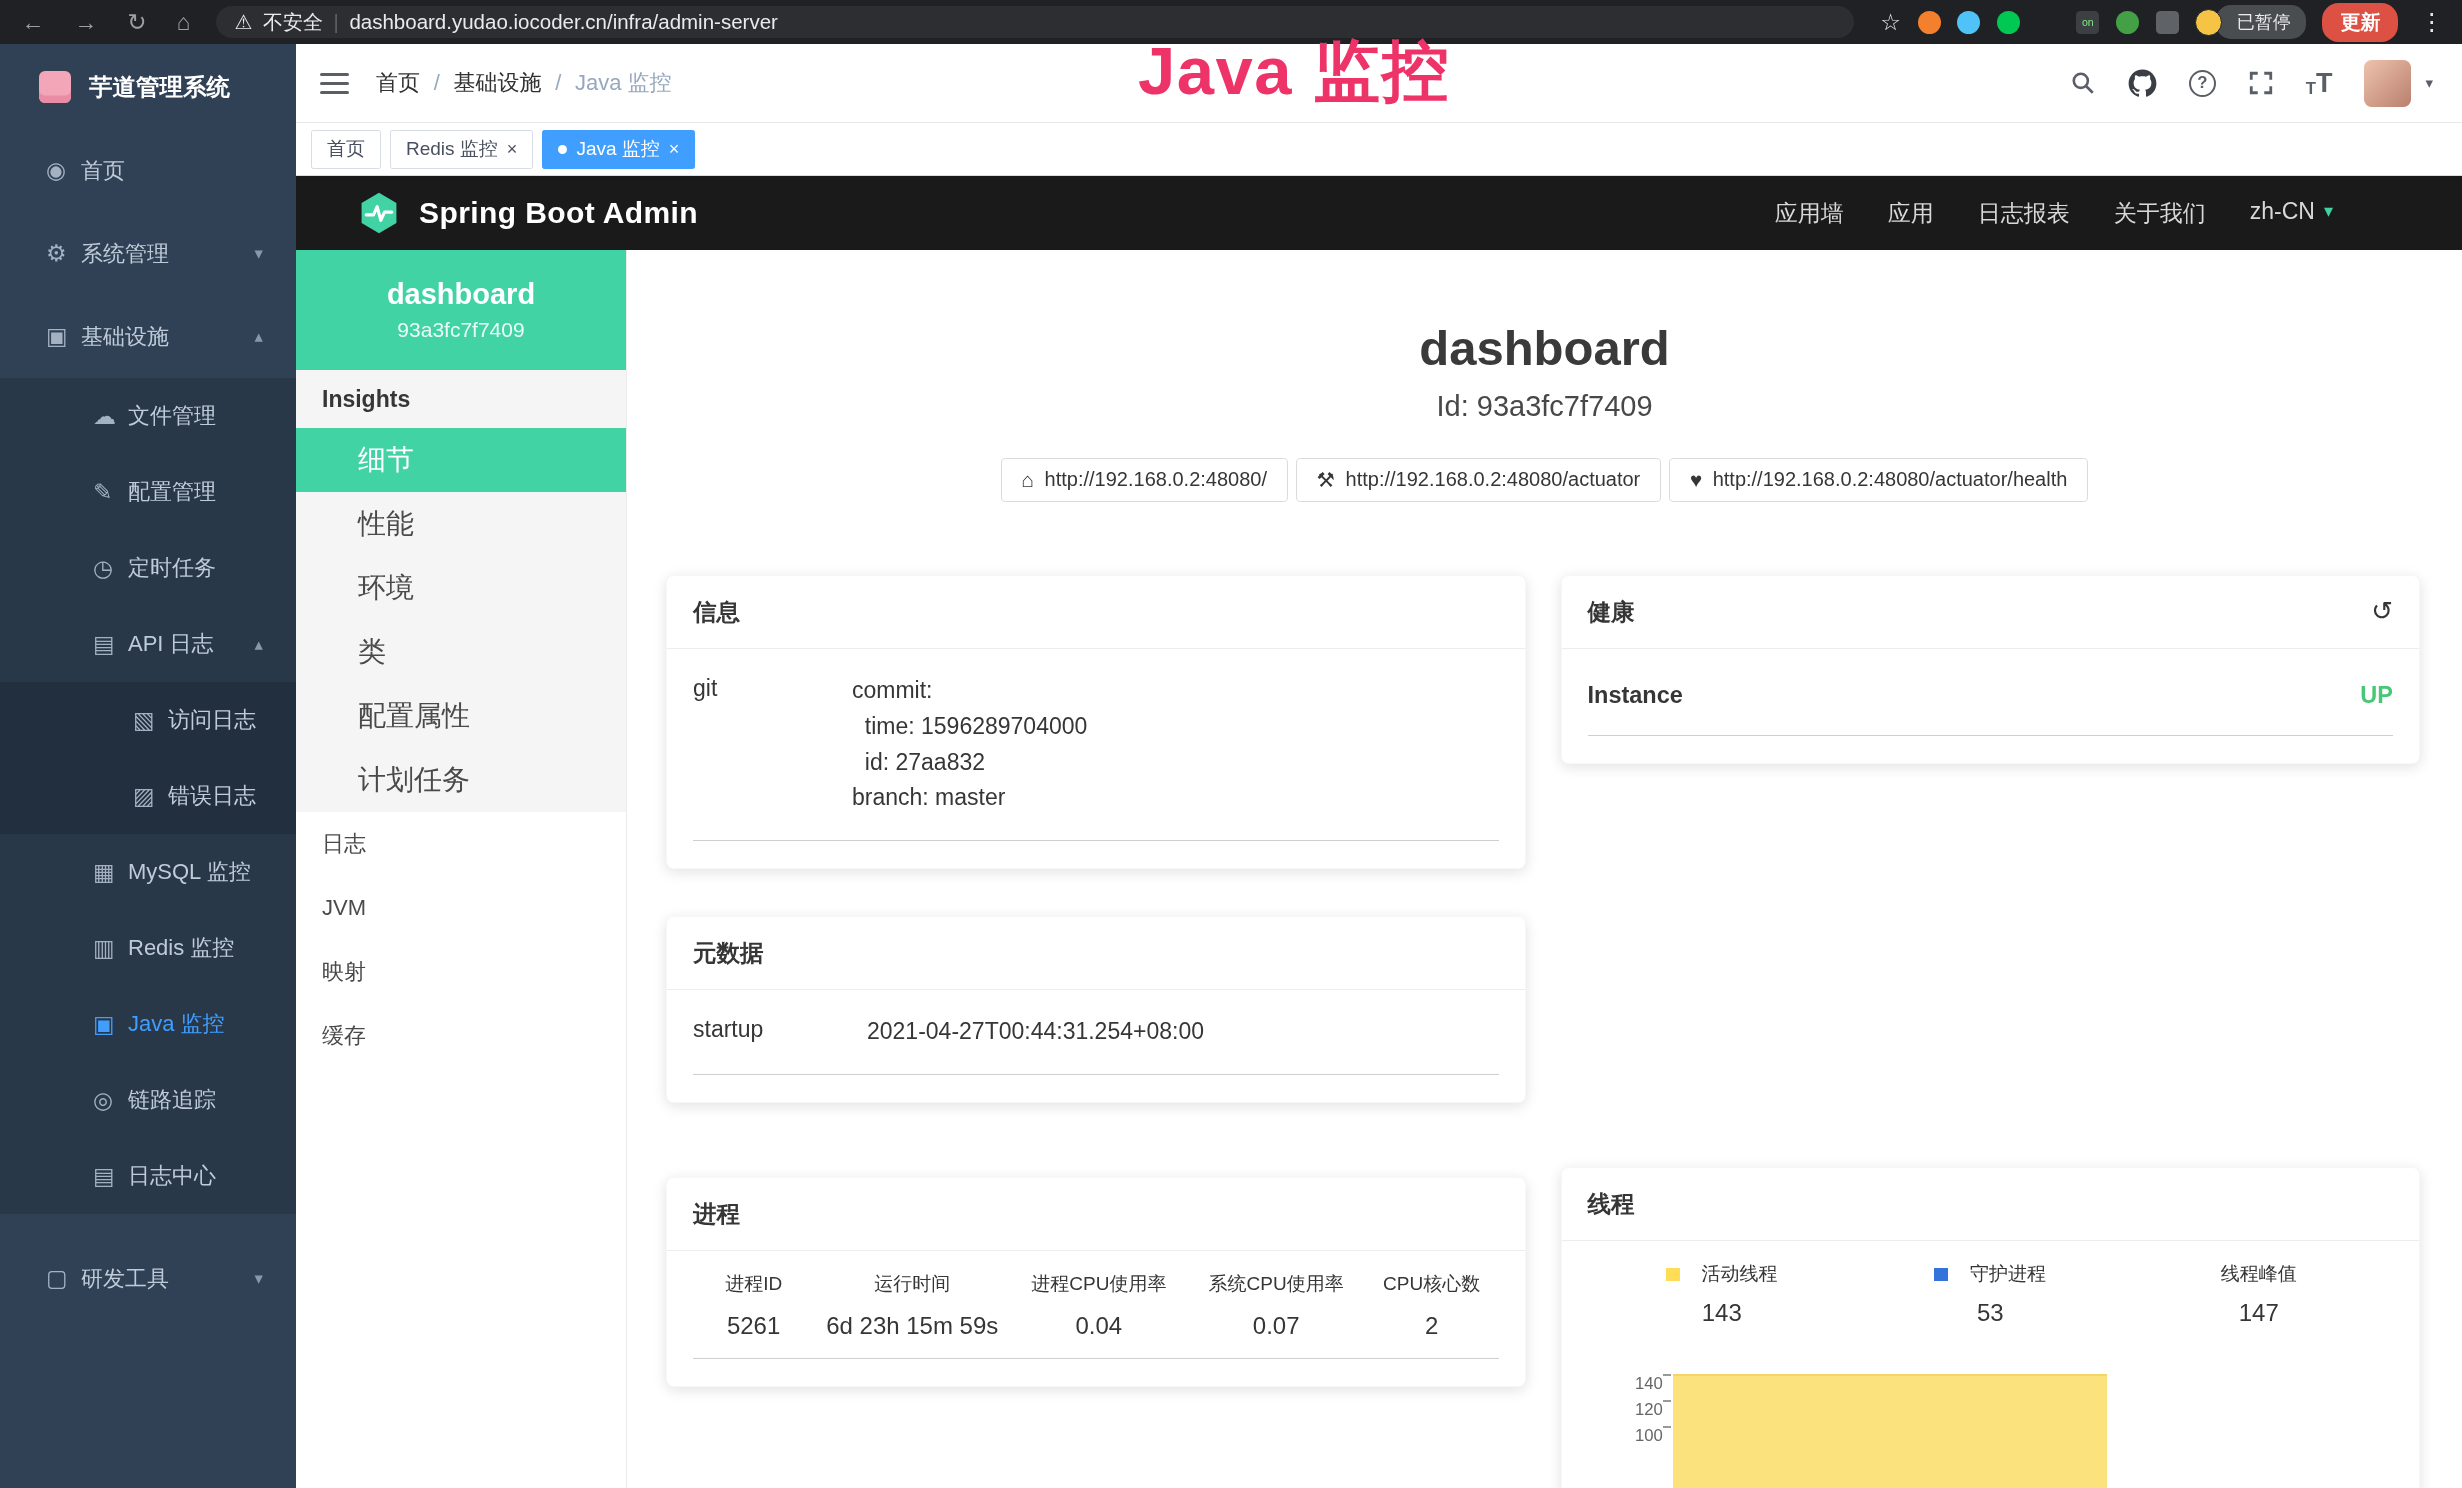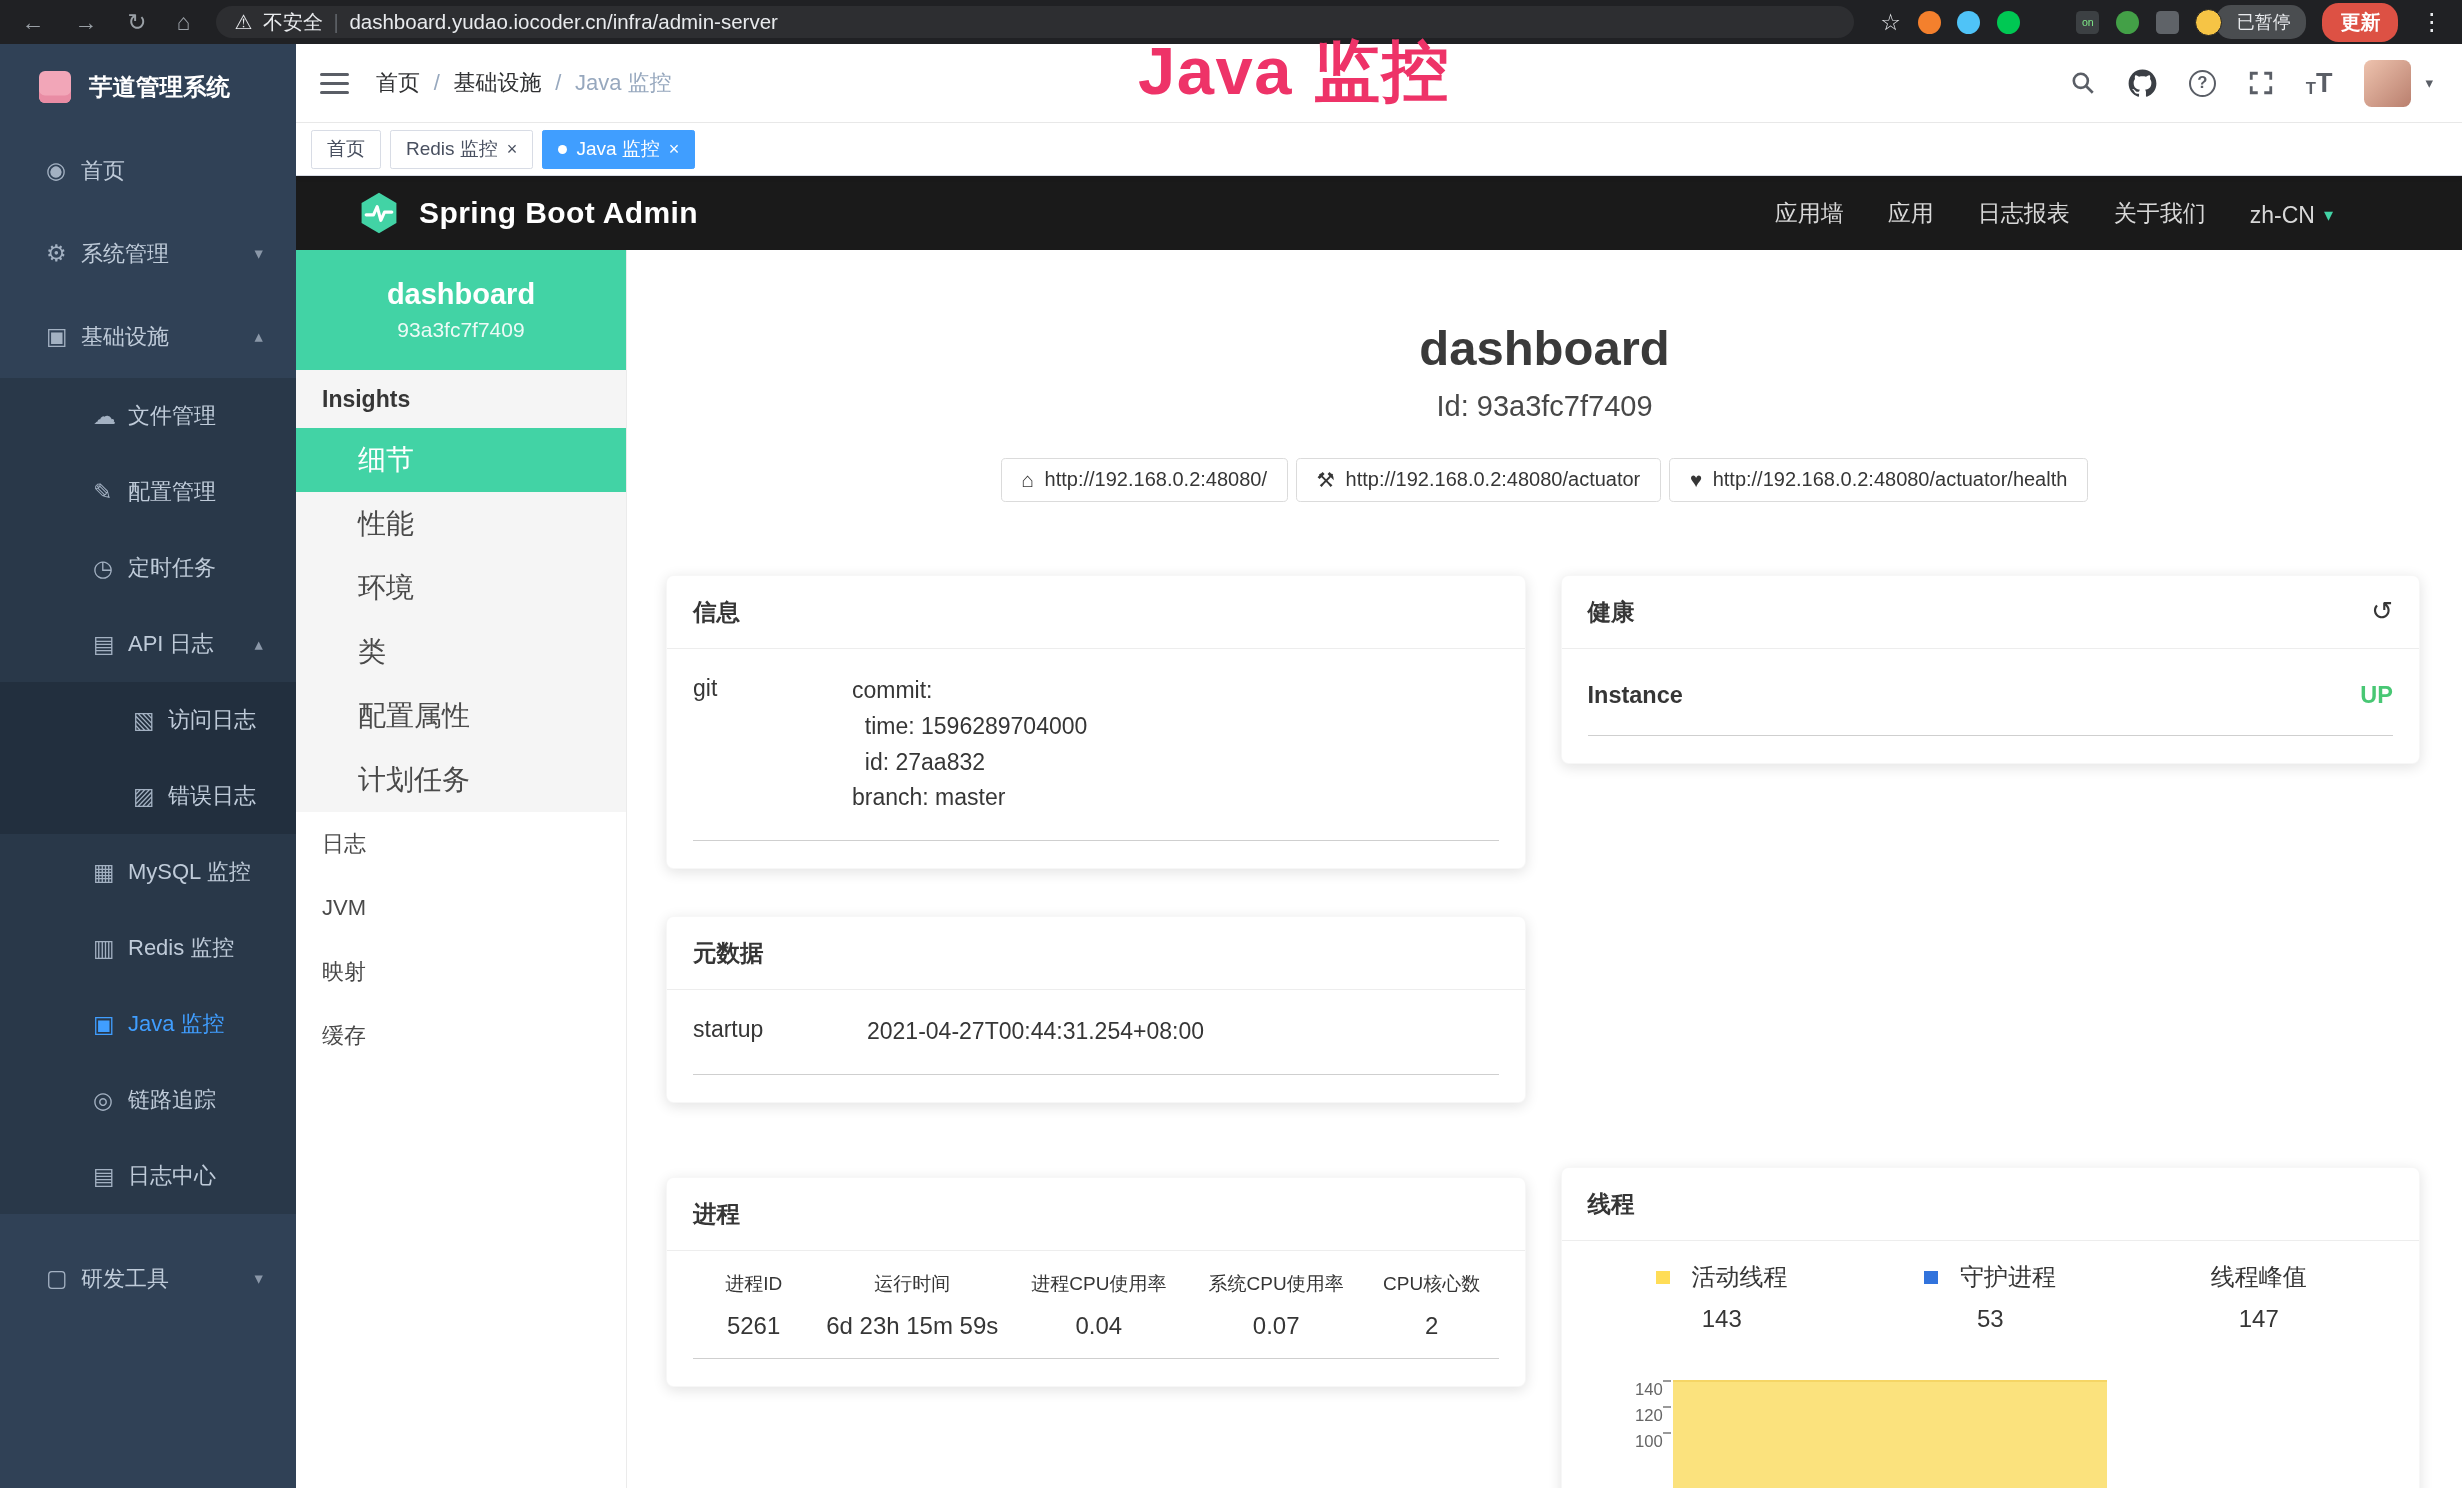--- a/index.html
+++ b/index.html
@@ -74,21 +74,21 @@
   .tab { height:39px; display:inline-flex; align-items:center; gap:9px; border:0.8px solid #d8dce5; background:#fff; color:#495060; font-size:19px; padding:0 15px; border-radius:2.3px; cursor:pointer; }
   .tab .tab-close { font-size:18px; line-height:1; }
   .tab.active { background:#409eff; border-color:#409eff; color:#fff; }
   .tab-dot { width:9px; height:9px; border-radius:50%; background:#fff; }
 
   
   .sba { position:absolute; left:296px; top:176px; right:0; bottom:0;border-radius:9px; }
   .sba-header { height:74px; background:#1a1a1a; display:flex; align-items:center; padding-left:61px; }
   .sba-brand { display:flex; align-items:center; gap:18px; }
   .sba-brand-label { color:#fff; font-size:30px; font-weight:700; letter-spacing:0.4px; }
-  .sba-nav { margin-left:auto; display:flex; align-items:flex-end; gap:44px; padding-right:129px; }
+  .sba-nav { margin-left:auto; display:flex; align-items:flex-start; gap:44px; padding-right:129px; }
   .sba-nav-item { color:#d8d8d8; font-size:23px; cursor:pointer; }
   .locale { display:inline-flex; align-items:center; gap:9px; }
   .locale-caret { color:#42d3a5; font-size:18px; }
 
   .sba-body { position:absolute; top:74px; left:0; right:0; bottom:0; }
   .sba-side { position:absolute; left:0; top:0; bottom:0; width:331px; background:#fff; border-right:0.8px solid #ebebeb; }
   .app-block { height:120px; background:#42d3a5; color:#fff; display:flex; flex-direction:column; align-items:center; justify-content:center; gap:7.6px; }
   .app-name { font-size:29px; font-weight:700; }
   .app-id { font-size:21px; opacity:.9; }
   .insights { background:#f5f5f5; }
@@ -121,21 +121,21 @@
 
   .ptable-head, .ptable-vals { display:flex; text-align:center; }
   .pc { padding:0 4.6px; }
   .pc1 { flex:.9; } .pc2 { flex:1.5; } .pc3 { flex:1.35; } .pc4 { flex:1.35; } .pc5 { flex:1; }
   .ptable-head .pc { font-size:19px; color:#363636; }
   .ptable-vals { margin-top:15px; padding-bottom:18px; border-bottom:0.8px solid #cfcfcf; }
   .ptable-vals .pc { font-size:24px; color:#363636; }
 
   .legend-row { display:flex; text-align:center; }
   .leg { flex:1; }
-  .leg-top { display:inline-flex; align-items:center; gap:22px; font-size:24px; color:#363636; }
+  .leg-top { display:inline-flex; align-items:center; gap:22px; font-size:19px; color:#363636; }
   .sw { width:13.7px; height:13.7px; display:inline-block; }
   .sw-yellow { background:#ffdd57; }
   .sw-blue { background:#3273dc; }
   .leg-val { margin-top:12px; font-size:24px; color:#363636; }
   .tchart { position:relative; margin-top:21px; height:228px; }
   .tick { position:absolute; left:0; width:83px; display:flex; align-items:flex-start; justify-content:flex-end; gap:0; }
   .tick-label { font-size:16.7px; color:#666; }
   .tick-mark { width:7.6px; height:1.5px; background:#999; display:inline-block; }
   .area-fill { position:absolute; left:85px; top:26px; width:54%; height:243px; background:#fbe27d; border-top:2.3px solid #f5d565; }
 

